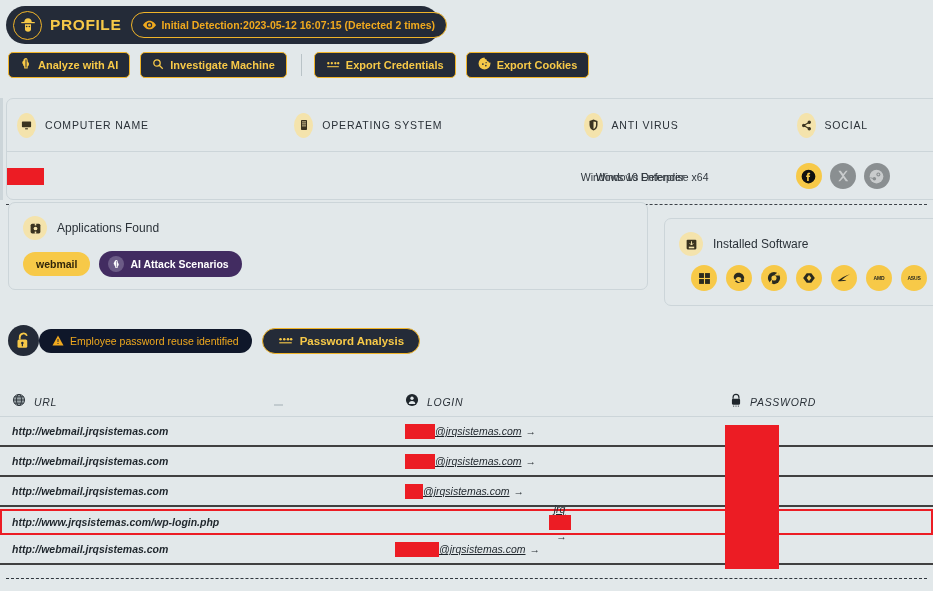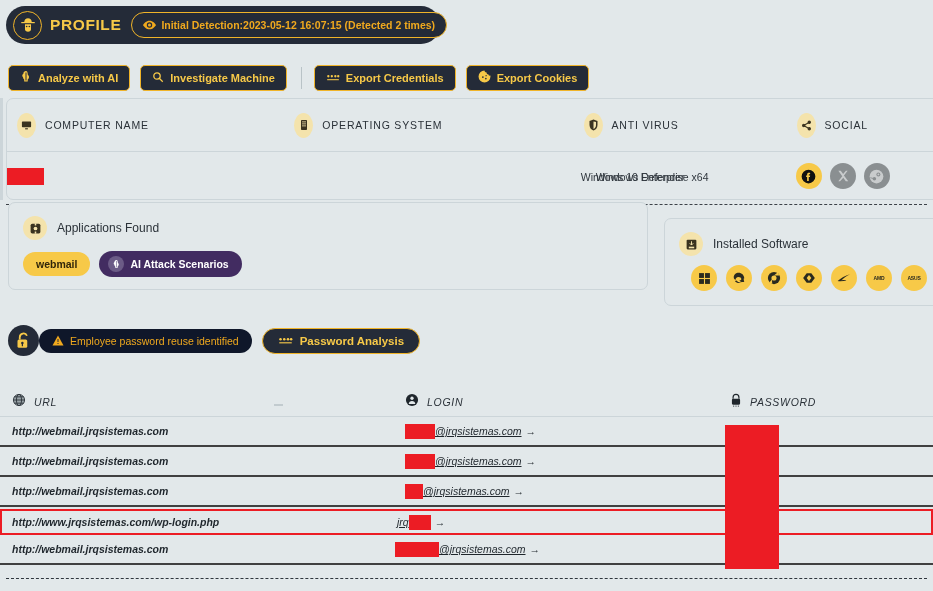--- a/index.html
+++ b/index.html
@@ -35,21 +35,21 @@
   .detect-pill {
     height: 26px; border: 1.3px solid #f0b429; border-radius: 13px;
     display: flex; align-items: center; gap: 5px;
     padding: 0 11px; background: #242b38;
   }
   .detect-pill .txt {
     color: #f0a91e; font-size: 10.5px; font-weight: bold; white-space: nowrap;
   }
 
   
-  .toolbar { position: absolute; left: 8px; top: 65px; display: flex; align-items: center; }
+  .toolbar { position: absolute; left: 8px; top: 52px; display: flex; align-items: center; }
   .tb-btn {
     height: 26px; background: #242b38; border: 1.2px solid #f0b429;
     border-radius: 5px; display: flex; align-items: center; gap: 6px;
     padding: 0 11px; margin-right: 10px; cursor: pointer;
   }
   .tb-btn .lbl { color: #f7c948; font-size: 11px; font-weight: bold; white-space: nowrap; }
   .tb-sep { width: 1px; height: 22px; background: #b9c3c7; margin: 0 12px 0 4px; }
 
   
   .card {
@@ -480,21 +480,21 @@
         <span class="arrow">→</span>
       </div>
       <div class="cell-pw">
         <span class="link-u">72**</span>
         <span class="arrow">→</span>
       </div>
     </div>
 
     <div class="trow highlight">
       <div class="cell-url" style="margin-left:-2px;">http://www.jrqsistemas.com/wp-login.php</div>
-      <div class="cell-login" style="margin-left:-8px;">
+      <div class="cell-login" style="margin-left:-8px;flex-direction:column;">
         <span class="link-u">jrq</span>
         <span class="redact" style="width:22px;height:15px;"></span>
         <span class="arrow">→</span>
       </div>
       <div class="cell-pw">
         <span class="arrow" style="margin-left:38px;">→</span>
       </div>
     </div>
 
     <div class="trow">

